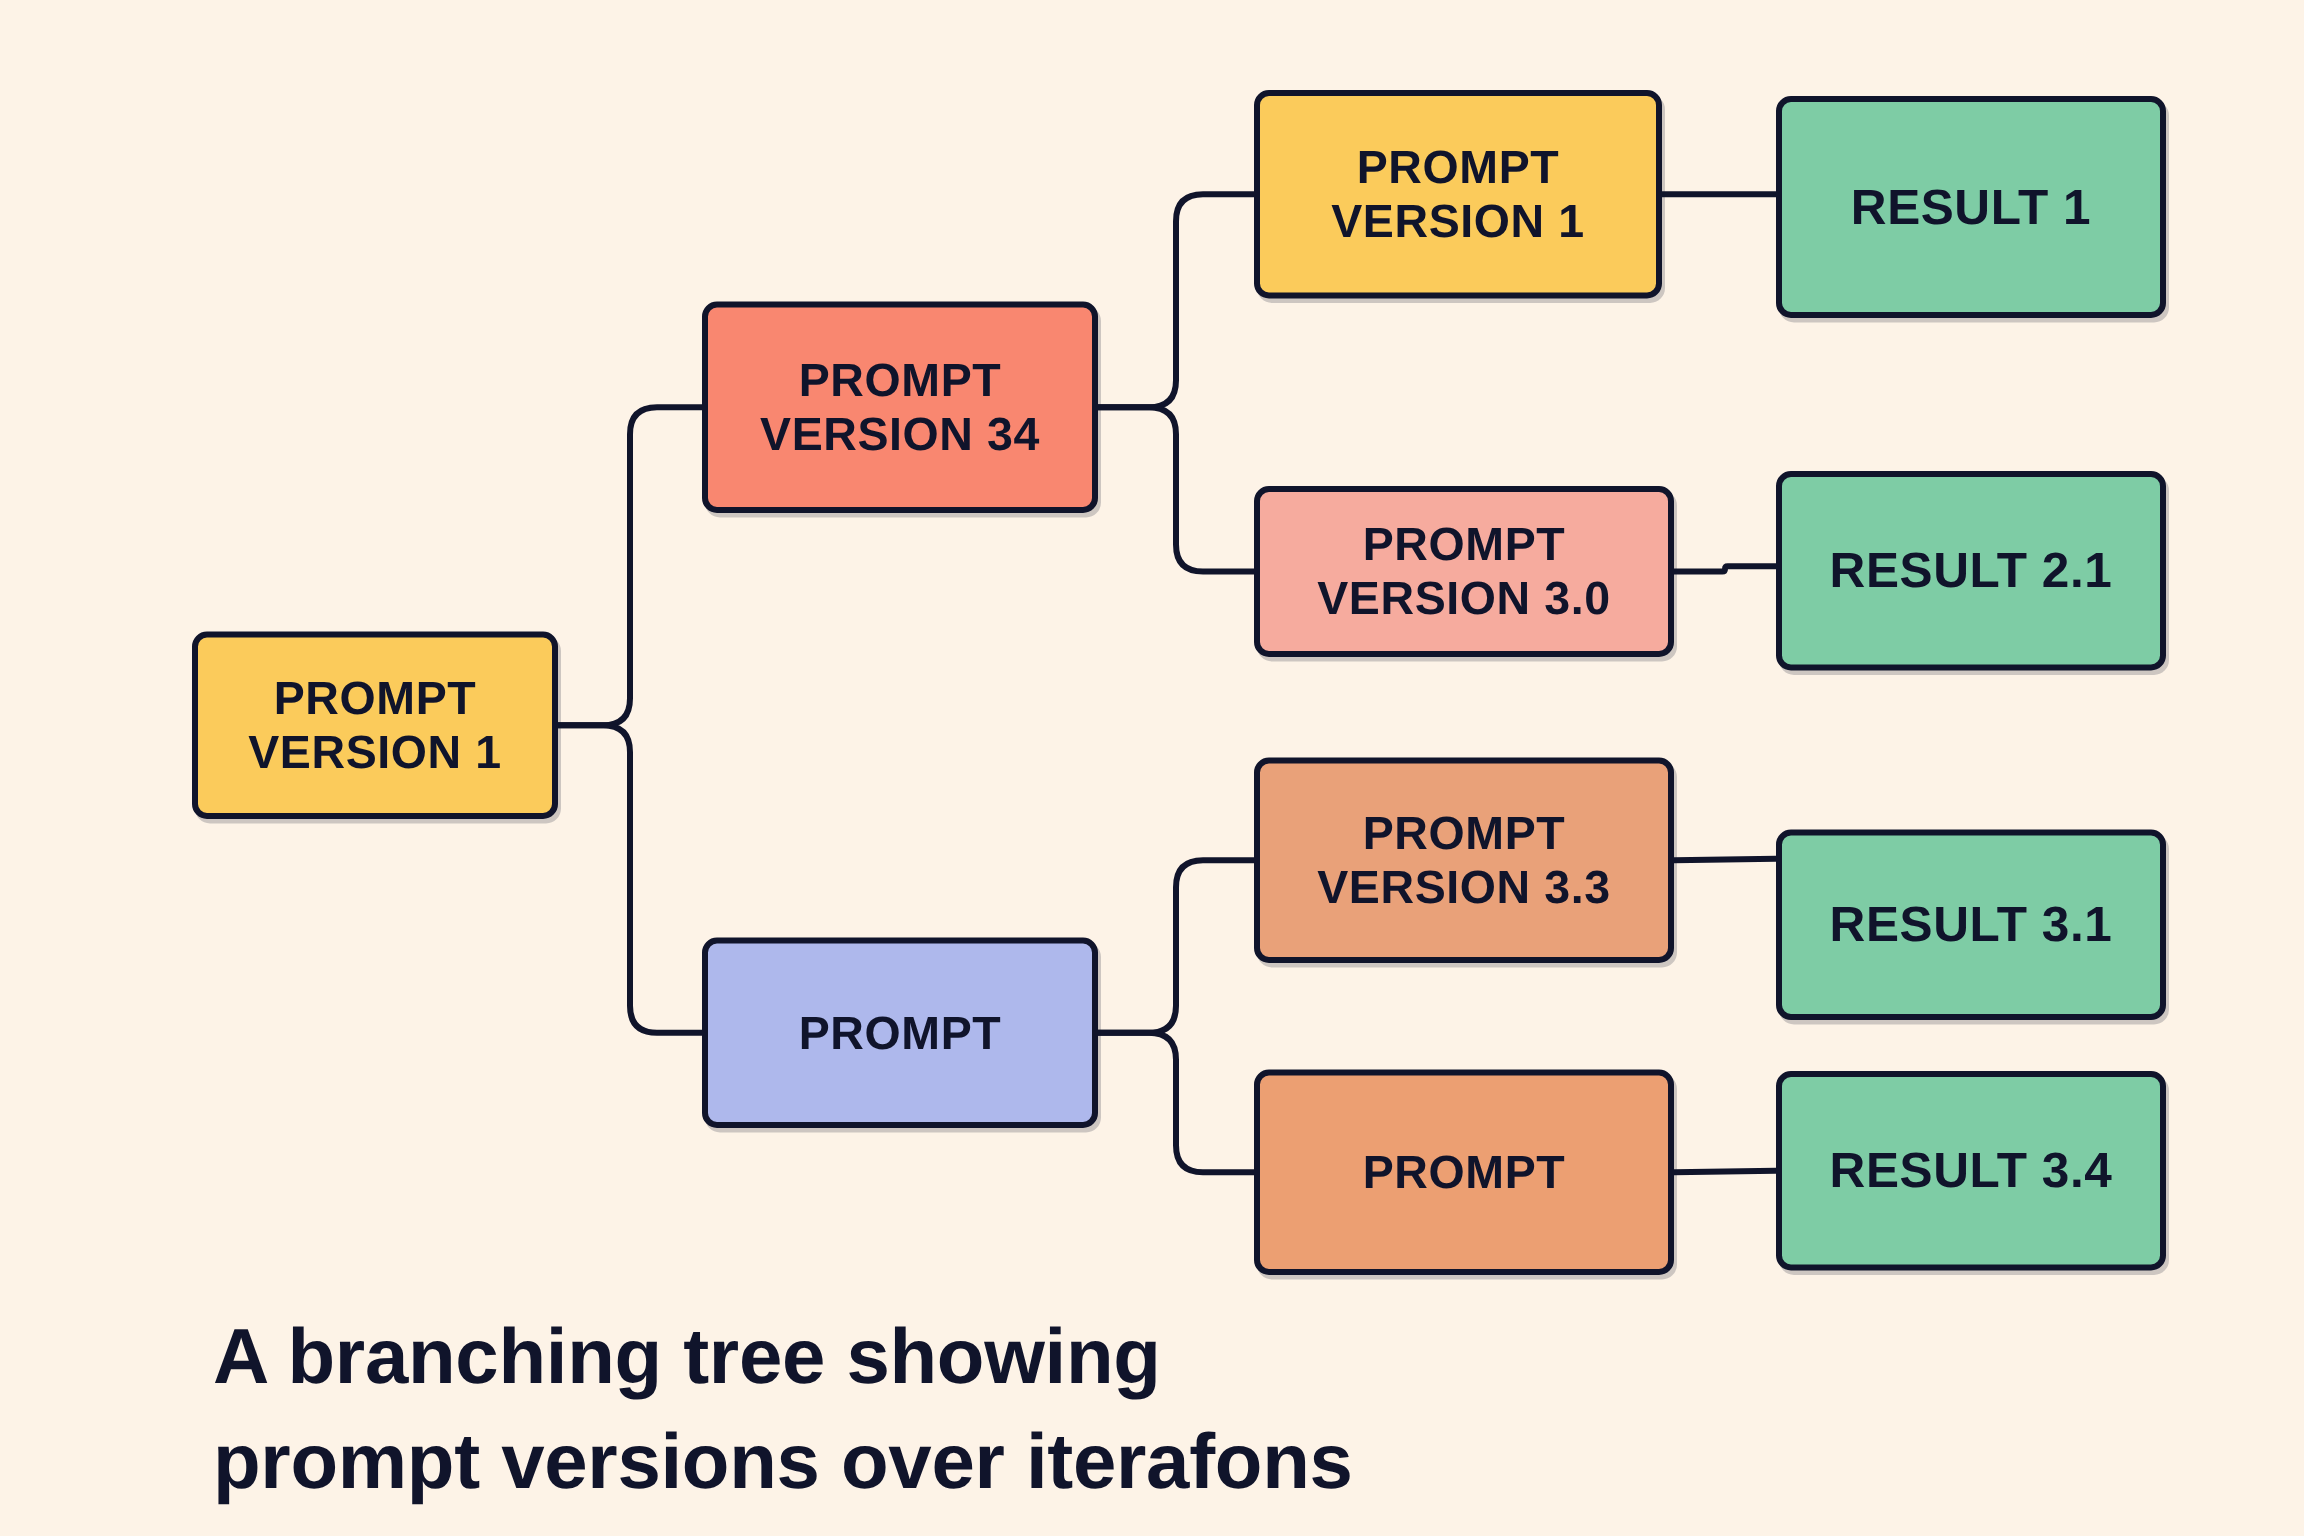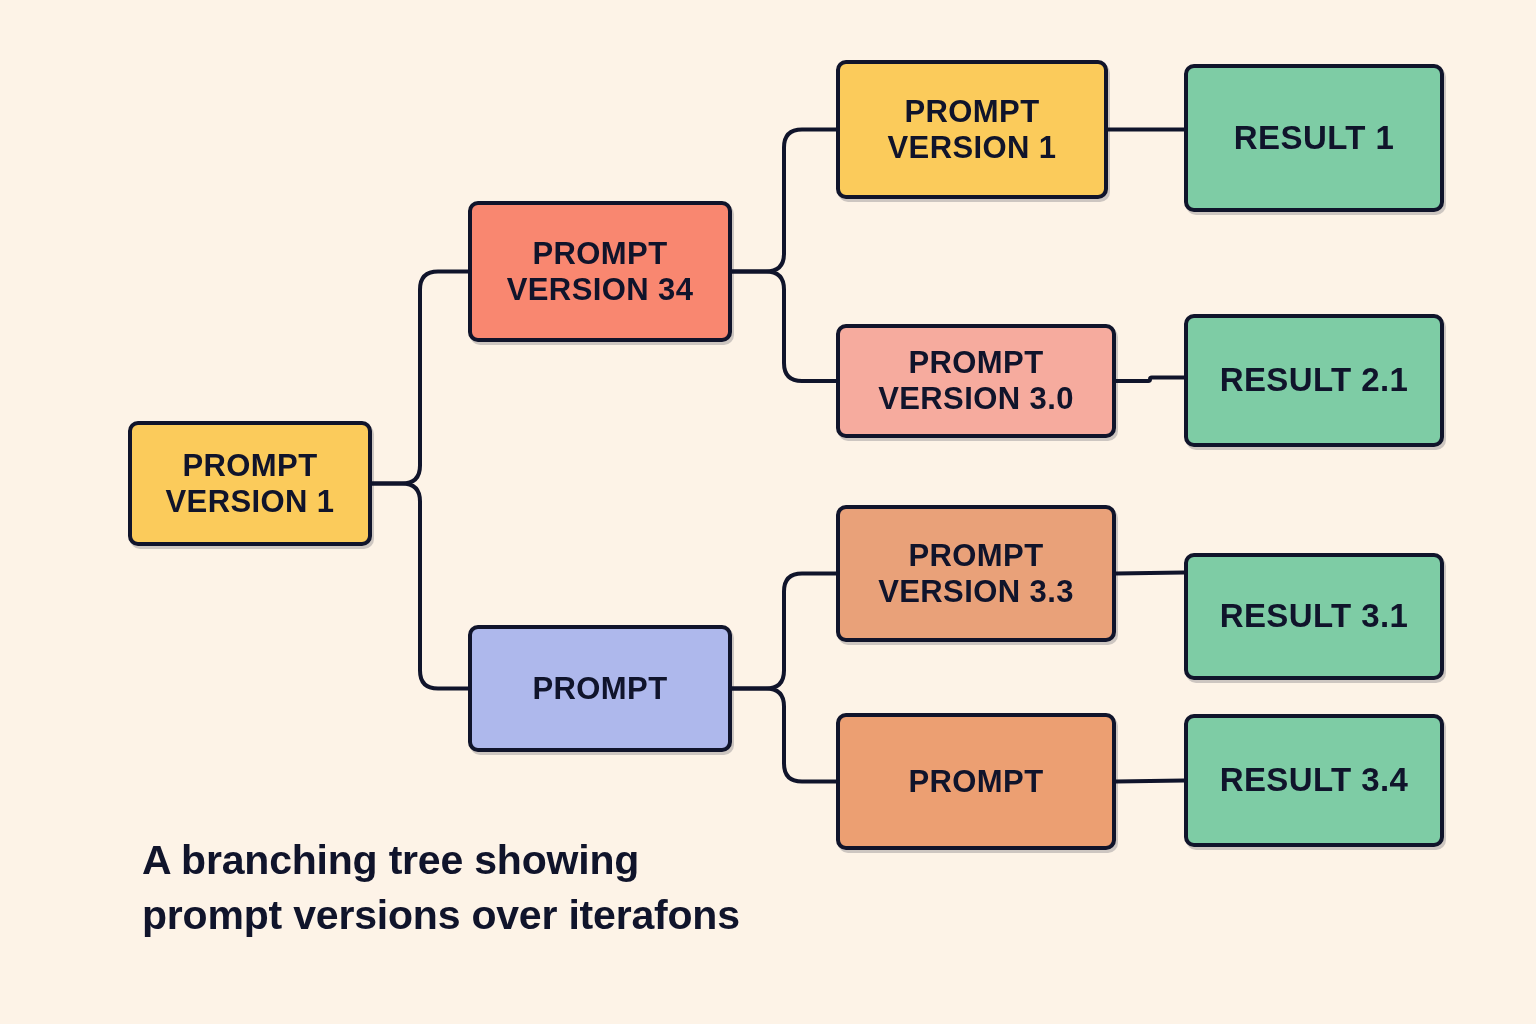--- a/index.html
+++ b/index.html
@@ -60,24 +60,24 @@
   .node.prompt {
     font-size: 31px;
   }
   .node.result {
     font-size: 33px;
   }
 
   #caption {
     position: absolute;
     left: 142px;
-    top: 833px;
+    top: 871px;
     width: 760px;
     color: #10142b;
-    font-size: 41px;
+    font-size: 52px;
     font-weight: 700;
     line-height: 1.34;
     letter-spacing: -0.2px;
     z-index: 2;
     user-select: none;
   }
   #caption .cap-line { display: block; }
 </style>
 </head>
 <body>

